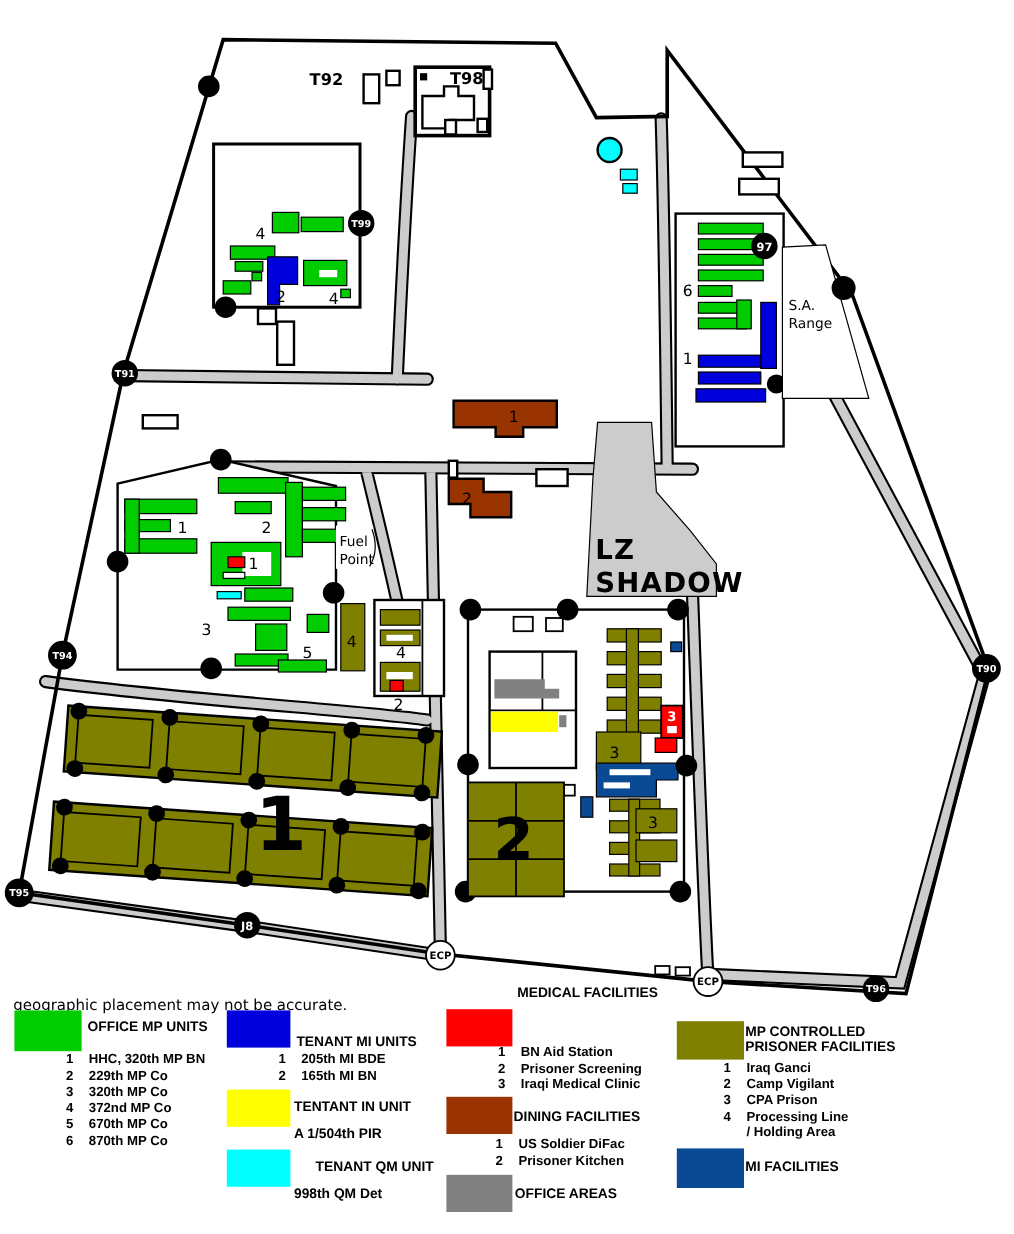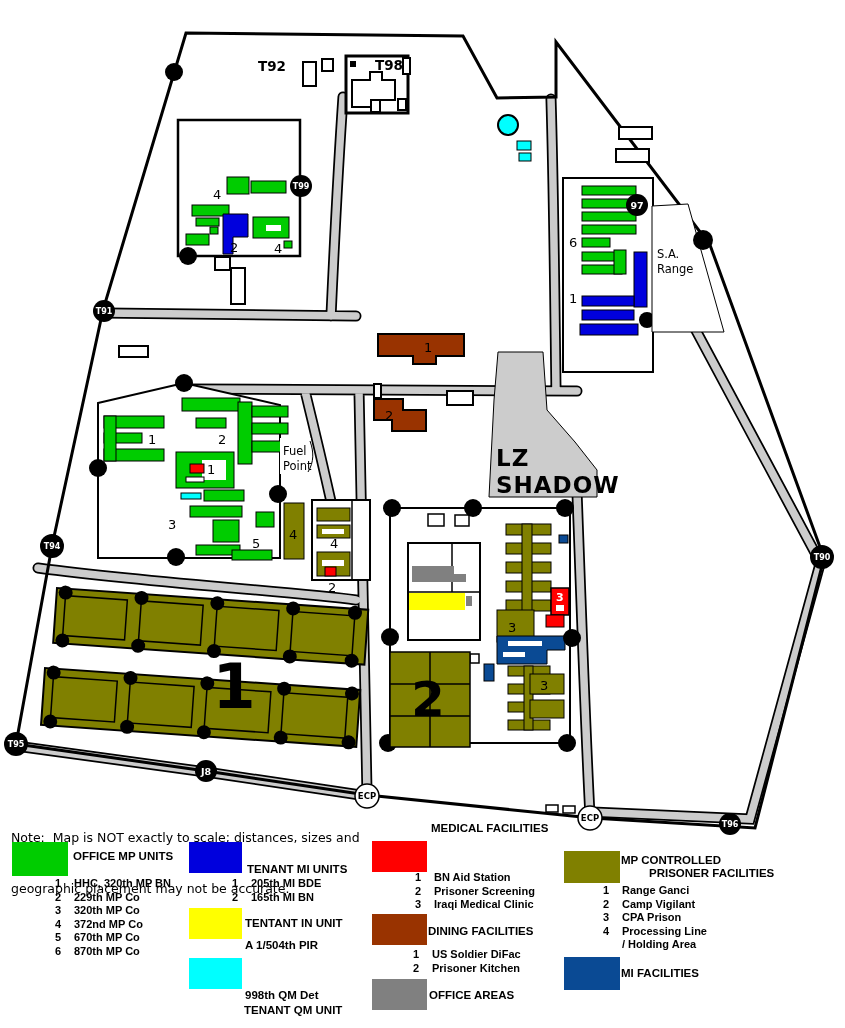--- a/index.html
+++ b/index.html
@@ -350,21 +350,20 @@
     </g>
     <g>
       <circle cx="590" cy="818" r="12" fill="#fff" stroke="#000" stroke-width="1.5"></circle>
       <text class="t-ecp" x="590" y="821" text-anchor="middle">ECP</text>
     </g>
   </g>
 </svg>
 
 
 <div class="abs note" style="left:11px;top:795px;">
-  <div>Note:  Map is NOT exactly to scale; distances, sizes and</div>
   <div>geographic placement may not be accurate.</div>
 </div>
 
 <div>
 
   <div class="sw" style="left: 12px; top: 842px; width: 56px; height: 34px; background-color: rgb(0, 204, 0);"></div>
   <div class="lg-title" style="left:73px;top:850px;">OFFICE MP UNITS</div>
   <div class="lg-items" style="left:55px;top:877px;">
     <div class="li">
           <span class="n">1</span>
@@ -403,21 +402,21 @@
           <span class="n">2</span>
           <span class="t">165th MI BN</span>
         </div>
   </div>
 
   <div class="sw" style="left: 189px; top: 908px; width: 53px; height: 31px; background-color: rgb(255, 255, 0);"></div>
   <div class="lg-title" style="left:245px;top:917px;text-align:center;">TENTANT IN UNIT</div>
   <div class="lg-title" style="left:245px;top:939px;">A 1/504th PIR</div>
 
   <div class="sw" style="left: 189px; top: 958px; width: 53px; height: 31px; background-color: rgb(0, 255, 255);"></div>
-  <div class="lg-title" style="left:244px;top:967px;margin-top:37px;">TENANT QM UNIT</div>
+  <div class="lg-title" style="left:263px;top:967px;">TENANT QM UNIT</div>
   <div class="lg-title" style="left:245px;top:989px;">998th QM Det</div>
 
   <div class="sw" style="left: 372px; top: 841px; width: 55px; height: 31px; background-color: rgb(255, 0, 0);"></div>
   <div class="lg-title" style="left:431px;top:822px;">MEDICAL FACILITIES</div>
   <div class="lg-items" style="left:415px;top:871px;">
     <div class="li">
           <span class="n">1</span>
           <span class="t">BN Aid Station</span>
         </div>
     <div class="li">
@@ -441,25 +440,25 @@
           <span class="n">2</span>
           <span class="t">Prisoner Kitchen</span>
         </div>
   </div>
 
   <div class="sw" style="left: 372px; top: 979px; width: 55px; height: 31px; background-color: rgb(128, 128, 128);"></div>
   <div class="lg-title" style="left:429px;top:989px;">OFFICE AREAS</div>
 
   <div class="sw" style="left: 564px; top: 851px; width: 56px; height: 32px; background-color: rgb(128, 128, 0);"></div>
   <div class="lg-title" style="left:621px;top:854px;">MP CONTROLLED</div>
-  <div class="lg-title" style="left:621px;top:867px;margin-left:28px;">PRISONER FACILITIES</div>
+  <div class="lg-title" style="left:621px;top:867px;">PRISONER FACILITIES</div>
   <div class="lg-items" style="left:603px;top:884px;">
     <div class="li">
           <span class="n">1</span>
-          <span class="t">Range Ganci</span>
+          <span class="t">Iraq Ganci</span>
         </div>
     <div class="li">
           <span class="n">2</span>
           <span class="t">Camp Vigilant</span>
         </div>
     <div class="li">
           <span class="n">3</span>
           <span class="t">CPA Prison</span>
         </div>
     <div class="li">

